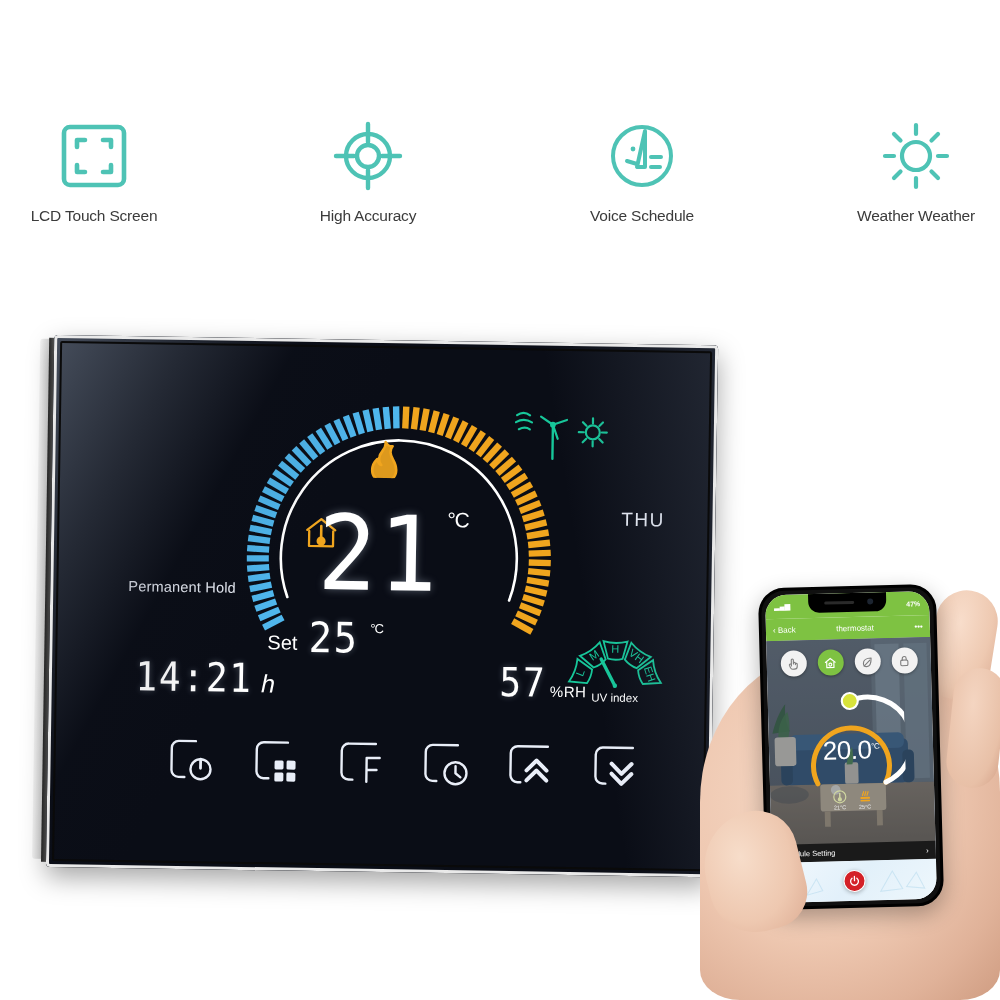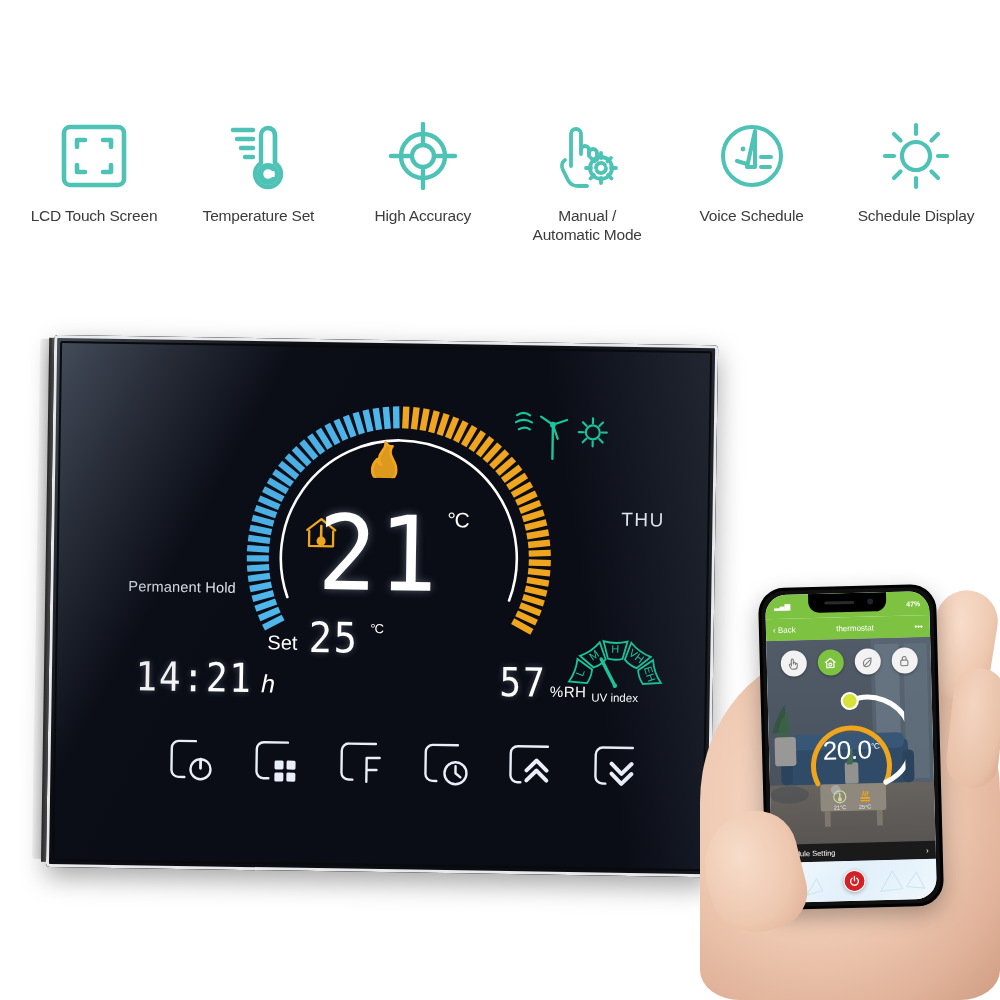--- a/index.html
+++ b/index.html
@@ -201,59 +201,32 @@
     <div class="feature">
       <div class="ficon">
         <svg width="72" height="72" viewBox="0 0 72 72" fill="none" stroke="#4ec3b5" stroke-width="4.6" stroke-linecap="round" stroke-linejoin="round">
           <rect x="6" y="7" width="60" height="58" rx="6"></rect>
           <path d="M19 27V20h8M53 27V20h-8M19 45v7h8M53 45v7h-8"></path>
         </svg>
       </div>
       <div class="flabel">LCD Touch Screen</div>
     </div>
 
-    <div class="feature">
-      <div class="ficon">
-        <svg width="66" height="72" viewBox="0 0 66 72" fill="none" stroke="#4ec3b5" stroke-width="4.4" stroke-linecap="round" stroke-linejoin="round">
-          <path d="M43 8a7 7 0 0 1 7 7v28"></path>
-          <path d="M36 15a7 7 0 0 1 14 0v28a13 13 0 1 1-14 0V15z"></path>
-          <circle cx="43" cy="54" r="9" stroke-width="4"></circle>
-          <path d="M48 49a7 7 0 1 0 0 10"></path>
-          <path d="M8 10h20M12 19h16M16 28h12M20 37h8"></path>
-        </svg>
-      </div>
-      <div class="flabel">Temperature Set</div>
-    </div>
 
     <div class="feature">
       <div class="ficon">
         <svg width="70" height="70" viewBox="0 0 70 70" fill="none" stroke="#4ec3b5" stroke-width="4.4" stroke-linecap="round">
           <circle cx="35" cy="35" r="22"></circle>
           <circle cx="35" cy="35" r="11"></circle>
           <path d="M35 3v18M35 49v18M3 35h18M49 35h18"></path>
         </svg>
       </div>
       <div class="flabel">High Accuracy</div>
     </div>
 
-    <div class="feature">
-      <div class="ficon">
-        <svg width="72" height="72" viewBox="0 0 72 72" fill="none" stroke="#4ec3b5" stroke-width="3.8" stroke-linecap="round" stroke-linejoin="round">
-          <path d="M20 46V14a5 5 0 0 1 10 0v20"></path>
-          <path d="M30 30a4 4 0 0 1 8 0v6"></path>
-          <path d="M38 33a4 4 0 0 1 8 0v7"></path>
-          <path d="M14 40c-3 2-4 6-2 10l5 10a11 11 0 0 0 10 6h9"></path>
-          <circle cx="50" cy="48" r="11"></circle>
-          <path d="M45 48a5 5 0 0 1 9-3M55 48a5 5 0 0 1-9 3"></path>
-          <path d="M50 33v5M50 58v5M35 48h5M60 48h5M40 38l3.5 3.5M57 55l3.5 3.5M60 38l-3.5 3.5M43 55l-3.5 3.5"></path>
-        </svg>
-      </div>
-      <div class="flabel">Manual /
-Automatic Mode</div>
-    </div>
 
     <div class="feature">
       <div class="ficon">
         <svg width="70" height="70" viewBox="0 0 70 70" fill="none" stroke="#4ec3b5" stroke-width="4" stroke-linecap="round" stroke-linejoin="round">
           <circle cx="35" cy="35" r="29"></circle>
           <path d="M38 10 30 46h8V10z" stroke-width="4"></path>
           <circle cx="26" cy="28" r="2.4" fill="#4ec3b5" stroke="none"></circle>
           <path d="M20 40l10 3M44 36h10M44 46h9"></path>
         </svg>
       </div>
@@ -261,21 +234,21 @@
     </div>
 
 
     <div class="feature">
       <div class="ficon">
         <svg width="70" height="70" viewBox="0 0 70 70" fill="none" stroke="#4ec3b5" stroke-width="4.2" stroke-linecap="round">
           <circle cx="35" cy="35" r="14"></circle>
           <path d="M35 4v9M35 57v9M4 35h9M57 35h9M13 13l6.5 6.5M50.5 50.5L57 57M57 13l-6.5 6.5M19.5 50.5L13 57"></path>
         </svg>
       </div>
-      <div class="flabel">Schedule Display</div>
+      <div class="flabel">Weather Weather</div>
     </div>
 
   </div>
 
   <div id="panelWrap">
     <div class="panel-edge"></div>
     <div class="panel-edge2"></div>
 
     <div class="panel">
       <div class="screen">

